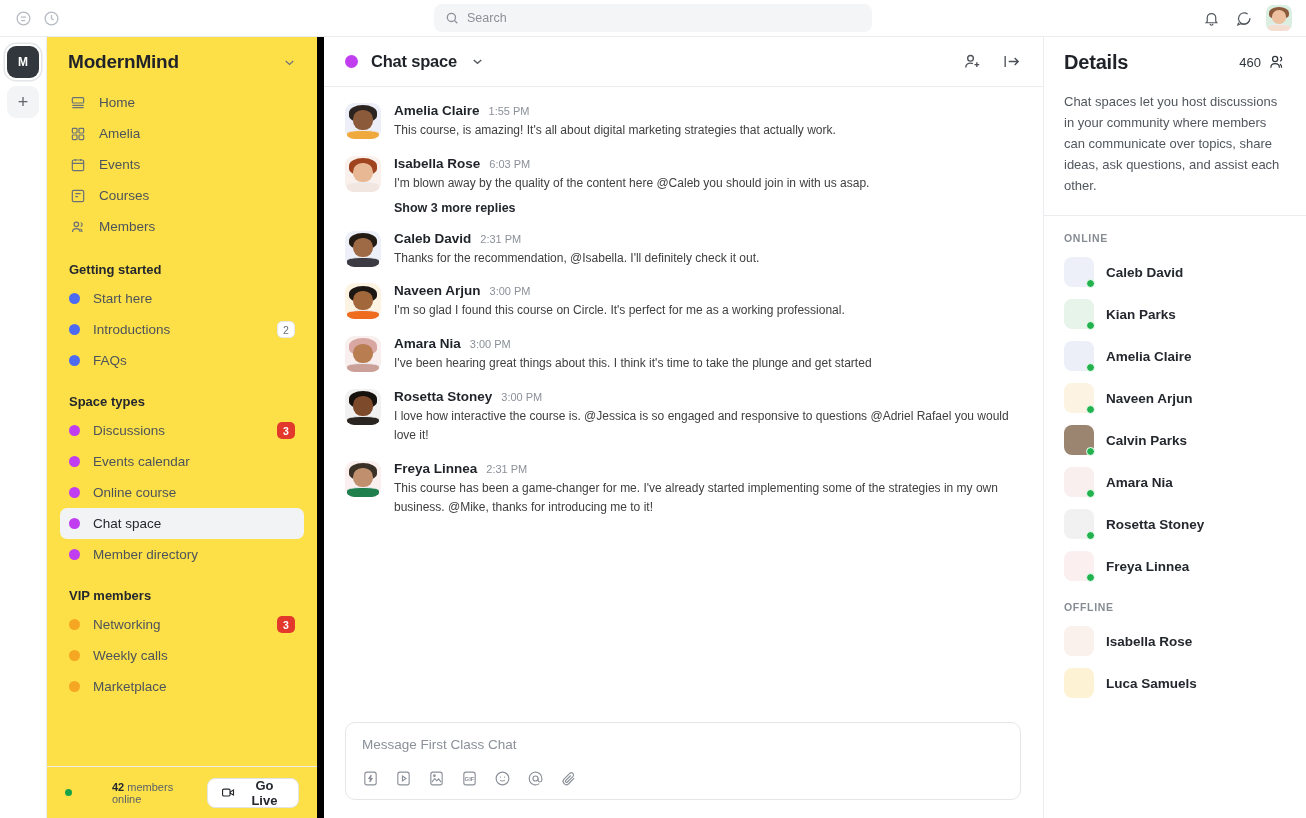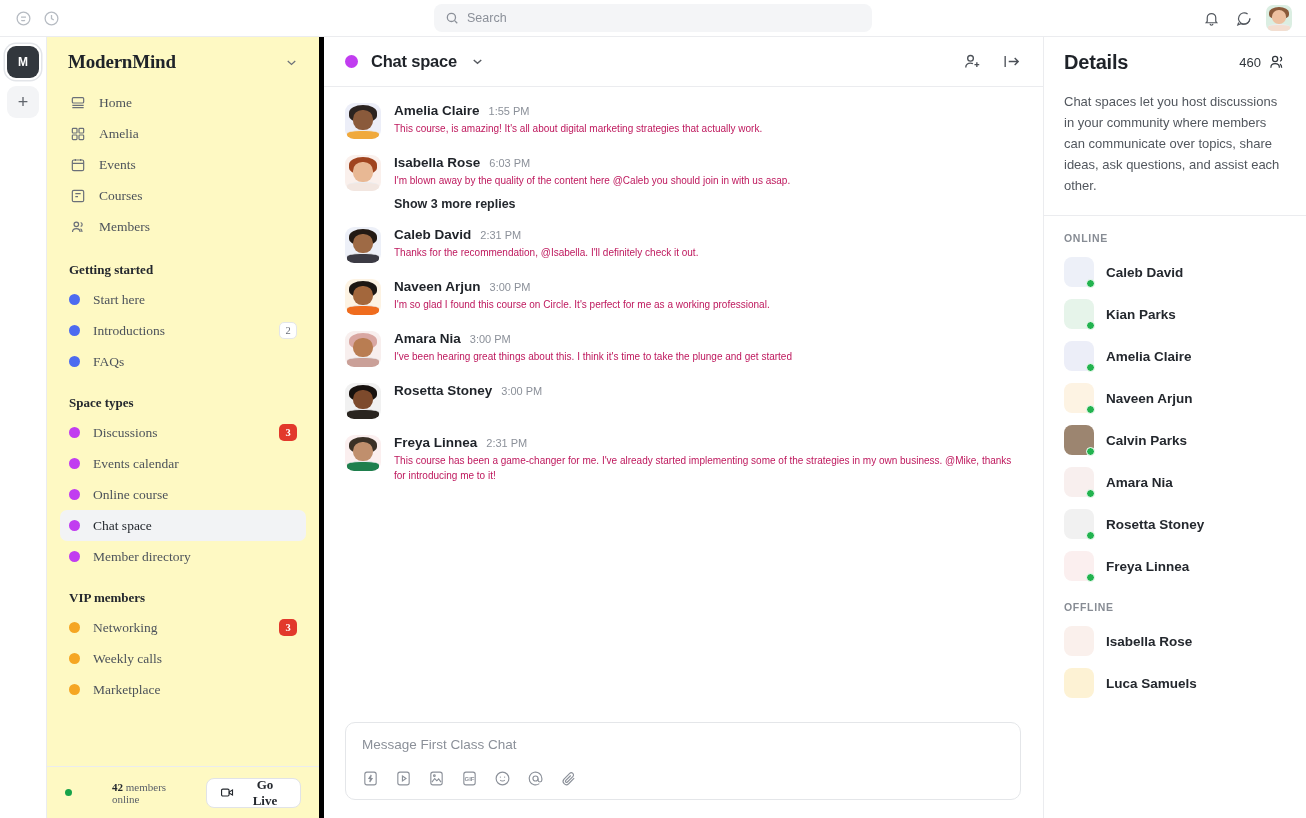--- a/index.html
+++ b/index.html
@@ -60,23 +60,23 @@
     box-shadow: 0 0 0 2px #fff, 0 0 0 3.5px #e3e5e9; cursor: pointer;
   }
   .rail-add {
     width: 32px; height: 32px; border-radius: 9px; background: #f3f4f6;
     color: #60656c; font-size: 18px; line-height: 1;
     display: flex; align-items: center; justify-content: center; cursor: pointer;
   }
 
   
   .sidebar {
-    width: 277px; flex: 0 0 277px; background: #fef9c3;
-    border-right: 5px solid #000000;
-    display: flex; flex-direction: column; min-height: 0; font-family: Liberation Serif, serif;
+    width: 277px; flex: 0 0 277px; background: #fde047;
+    border-right: 7px solid #000000;
+    display: flex; flex-direction: column; min-height: 0;
   }
   .sidebar-head {
     height: 50px; flex: 0 0 50px; display: flex; align-items: center;
     padding: 0 20px 0 21px; gap: 8px;
   }
   .brand { font-size: 19px; font-weight: 700; letter-spacing: -0.2px; color: #1f2329; }
   .brand-caret { margin-left: auto; color: #6d727a; display: flex; }
   .sidebar-scroll { flex: 1; overflow: hidden; padding: 0 13px; }
 
   .nav-item {
@@ -141,21 +141,21 @@
   .msg { display: flex; gap: 13px; margin-bottom: 16px; }
   .msg:last-child { margin-bottom: 0; }
   .m-av {
     width: 36px; height: 36px; border-radius: 9px; flex: 0 0 36px; overflow: hidden;
     position: relative;
   }
   .m-body { min-width: 0; padding-top: 0px; }
   .m-head { display: flex; align-items: baseline; gap: 9px; margin-bottom: 3px; }
   .m-name { font-size: 13.5px; font-weight: 700; color: #1f2329; }
   .m-time { font-size: 11px; color: #8b9099; }
-  .m-text { font-size: 10px; line-height: 1.57; color: #be185d; }
+  .m-text { font-size: 12px; line-height: 1.57; color: #404040; }
   .m-replies { font-size: 12.5px; font-weight: 600; color: #24282e; margin-top: 8px; cursor: pointer; }
 
   .composer-wrap { flex: 0 0 auto; padding: 8px 22px 18px 21px; }
   .composer {
     border: 1px solid #e4e6e9; border-radius: 10px;
     padding: 14px 16px 12px; background: #fff;
   }
   .composer-ph { font-size: 13.5px; color: #8b9099; }
   .composer-tools { display: flex; align-items: center; gap: 16px; margin-top: 18px; color: #8b9099; }
   .composer-tools > span { cursor: pointer; display: flex; }
@@ -497,20 +497,21 @@
               <div class="hair" style="background:#17110e"></div>
                 <div class="skin" style="background:#7d4a2c"></div>
                 <div class="body" style="background:#2a2520"></div>
             </div>
           </div>
           <div class="m-body">
             <div class="m-head">
               <span class="m-name">Rosetta Stoney</span>
               <span class="m-time">3:00 PM</span>
             </div>
+            <div class="m-text" style="max-width:622px">I love how interactive the course is. @Jessica is so engaged and responsive to questions @Adriel Rafael you would love it!</div>
           </div>
         </div>
 
         <div class="msg">
           <div class="m-av" style="background:#fbefef">
             <div class="face">
               <div class="hair" style="background:#3a3026"></div>
                 <div class="skin" style="background:#c08f6d"></div>
                 <div class="body" style="background:#1f7f4d"></div>
             </div>

